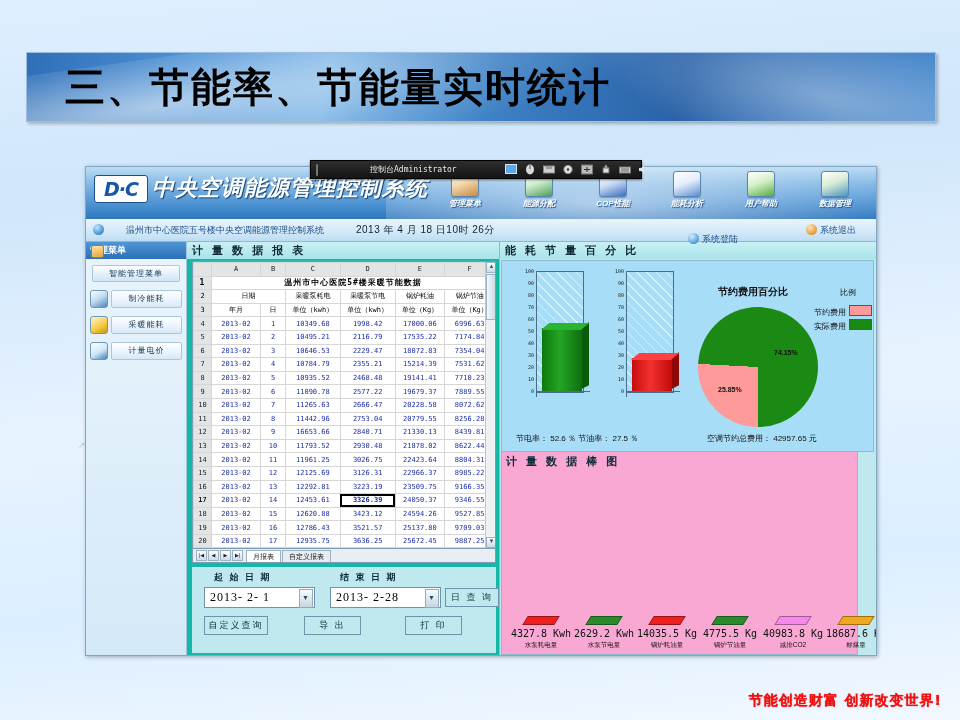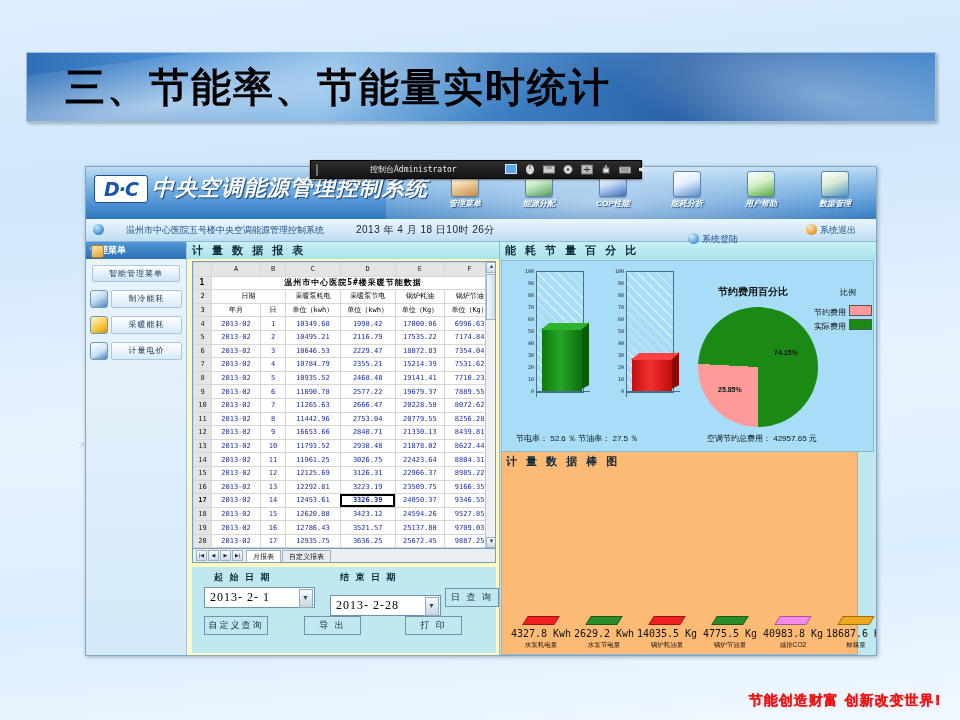--- a/index.html
+++ b/index.html
@@ -120,21 +120,21 @@
   .side-row{display:flex;align-items:center;margin:8px 4px 0 4px;}
   .side-ico{width:16px;height:16px;border-radius:3px;flex:0 0 auto;margin-right:3px;border:1px solid #6d97b7;}
   .side-ico.a{background:linear-gradient(150deg,#ffffff,#bcd9ef 50%,#4f84b4);}
   .side-ico.b{background:linear-gradient(150deg,#fff6c8,#f5c93f 60%,#c8941b);}
   .side-ico.c{background:linear-gradient(150deg,#ffffff,#cfe6f7 55%,#3f7fb5);}
   .side-item{
     flex:1;height:16px;border:1px solid #a9c7df;border-radius:2px;
     background:linear-gradient(180deg,#ffffff 0%,#eaf4fc 55%,#d6e8f7 100%);
     font-size:8px;color:#10344d;text-align:center;line-height:16px;letter-spacing:1px;}
   
-  .center{width:312px;display:flex;flex-direction:column;background:#fef9c3;}
+  .center{width:312px;display:flex;flex-direction:column;background:#14b8a6;}
   .panel-title{
     height:17px;line-height:17px;font-size:11px;font-weight:bold;color:#102a3a;
     letter-spacing:3px;padding-left:5px;
     background:linear-gradient(180deg,#c9f0f4 0%,#a9e4ea 100%);}
   .sheet{
     margin:2px 3px 0 5px;flex:0 0 auto;height:286px;background:#fff;
     border:1px solid #7a9db4;position:relative;overflow:hidden;}
   table.grid{border-collapse:collapse;width:100%;font-size:7px;color:#1b2ea8;
     font-family:"DejaVu Sans Mono","Liberation Mono",monospace;}
   table.grid td,table.grid th{border:1px solid #d6d6d6;padding:0 2px;height:12.6px;white-space:nowrap;}
@@ -186,21 +186,21 @@
   .g-bar .side{position:absolute;right:-7px;bottom:4px;width:7px;height:100%;transform:skewY(-28deg);}
   .g-bar .topf{position:absolute;top:-5px;left:3px;width:40px;height:7px;transform:skewX(-50deg);}
   .g-base{position:absolute;left:20px;top:120px;width:53px;height:5px;border-left:1px solid #4a6e86;border-top:1px solid #4a6e86;}
   .pie-title{position:absolute;font-size:10px;font-weight:bold;color:#111;}
   .legend-title{position:absolute;font-size:8px;color:#111;}
   .legend-row{position:absolute;font-size:8px;color:#111;white-space:nowrap;}
   .legend-sw{display:inline-block;width:21px;height:9px;vertical-align:-1px;margin-left:3px;border:1px solid #555;}
   .pie{position:absolute;border-radius:50%;}
   .pie-lbl{position:absolute;font-size:7px;color:#111;font-weight:bold;}
   .stat-line{position:absolute;font-size:8px;color:#111;white-space:nowrap;}
-  .bar-area{flex:1;background:#fdba74;position:relative;border:1px solid #8fb9cd;border-top:none;margin:0 18px 1px 1px;}
+  .bar-area{flex:1;background:#f9a8d4;position:relative;border:1px solid #8fb9cd;border-top:none;margin:0 18px 1px 1px;}
   .bar-title{position:absolute;left:4px;top:2px;font-size:11px;font-weight:bold;color:#102a3a;letter-spacing:3px;}
   .bcol{position:absolute;bottom:4px;width:62px;text-align:center;}
   .bslab{width:30px;height:7px;margin:0 auto 3px;transform:skewX(-32deg);border:1px solid rgba(0,0,0,.35);}
   .bval{font-size:10px;color:#111;white-space:nowrap;
      font-family:"DejaVu Sans Mono","Liberation Mono",monospace;}
   .bname{font-size:6.5px;color:#111;margin-top:2px;white-space:nowrap;}
   
   .slogan{position:absolute;right:18px;bottom:10px;font-size:14px;font-weight:bold;color:#ef1010;
      letter-spacing:1px;font-family:"DejaVu Sans","Liberation Sans",sans-serif;
      text-shadow:0 0 1px #ef1010;}
@@ -494,21 +494,21 @@
       </div>
 
       <div class="query">
         <div class="q-label" style="left:22px;top:4px">起 始 日 期</div>
         <div class="q-label" style="left:148px;top:4px">结 束 日 期</div>
 
         <div class="q-box" style="left:12px;top:20px;width:104px">
           <span>2013- 2- 1</span>
           <span class="q-caret">▼</span>
         </div>
-        <div class="q-box" style="left:138px;top:28px;width:104px">
+        <div class="q-box" style="left:138px;top:20px;width:104px">
           <span>2013- 2-28</span>
           <span class="q-caret">▼</span>
         </div>
 
         <div class="q-btn" style="left:253px;top:21px;width:52px;height:17px;line-height:17px">日 查 询</div>
         <div class="q-btn" style="left:12px;top:49px;width:62px;height:17px;line-height:17px">自定义查询</div>
         <div class="q-btn" style="left:112px;top:49px;width:55px;height:17px;line-height:17px">导 出</div>
         <div class="q-btn" style="left:213px;top:49px;width:55px;height:17px;line-height:17px">打 印</div>
       </div>
     </div>

